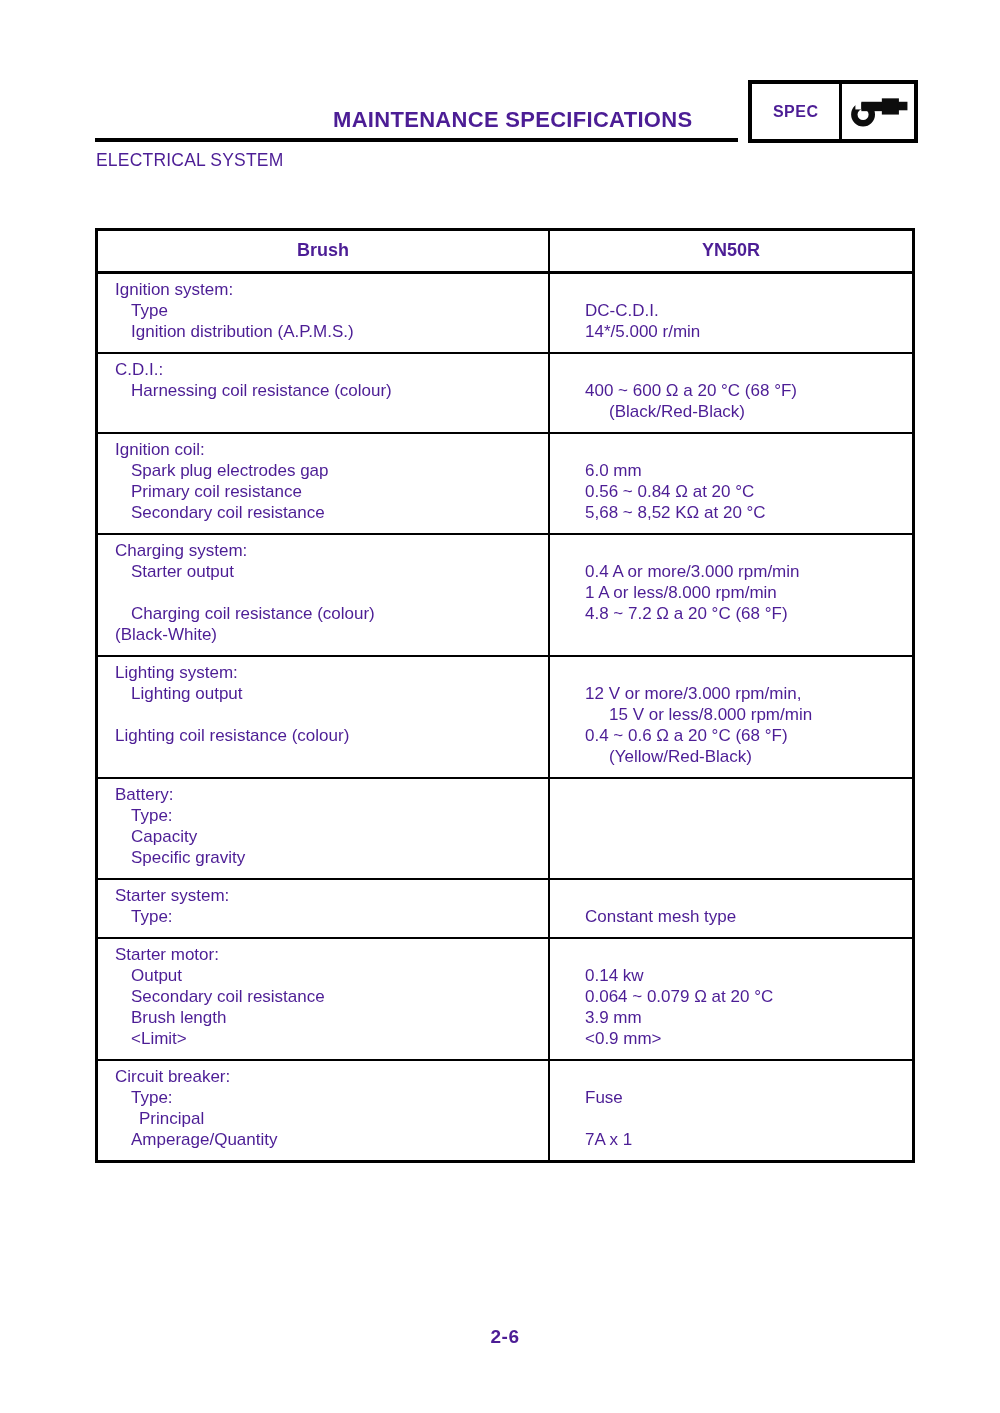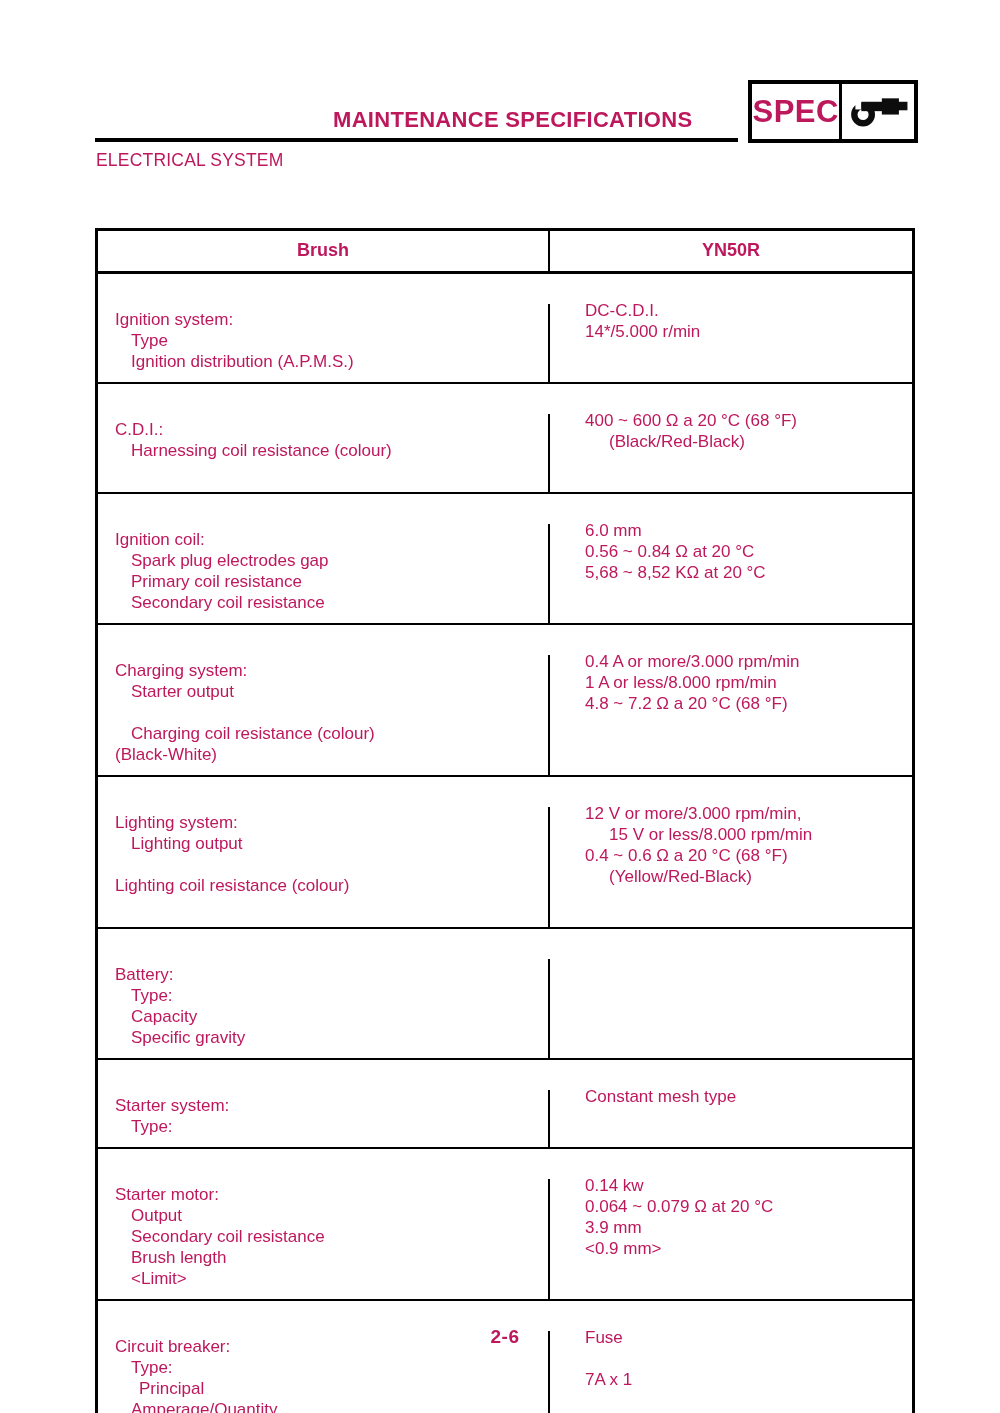--- a/index.html
+++ b/index.html
@@ -1,36 +1,36 @@
 <!DOCTYPE html>
 <html><head>
 <meta charset="utf-8">
 <style>
   html,body{margin:0;padding:0;background:#e8e8e8;}
   .page{
     position:relative;width:1000px;height:1413px;margin:0 auto;
-    background:#ffffff;color:#be185d;
+    background:#ffffff;color:#4c1d95;
     font-family:"Liberation Sans","DejaVu Sans",sans-serif;
     overflow:hidden;
   }
   
   .doc-title{
     position:absolute;left:333px;top:107px;
     font-size:22px;font-weight:bold;letter-spacing:.3px;white-space:nowrap;
   }
   .title-rule{
     position:absolute;left:95px;top:138px;width:643px;height:4px;background:#000;
   }
   .spec-badge{
     position:absolute;left:748px;top:80px;width:170px;height:63px;
     border:4px solid #000;box-sizing:border-box;display:flex;background:#fff;
   }
   .spec-label-cell{
     flex:1.22;display:flex;align-items:center;justify-content:center;
-    font-weight:bold;font-size:31px;letter-spacing:.5px;
+    font-weight:bold;font-size:16px;letter-spacing:.5px;
     border-right:3px solid #000;
   }
   .spec-icon-cell{flex:1;display:flex;align-items:center;justify-content:center;}
   .section-heading{
     position:absolute;left:96px;top:150px;
     font-size:17.5px;font-weight:normal;letter-spacing:.2px;
   }
   
   .spec-table{
     position:absolute;left:95px;top:228px;width:820px;
@@ -38,21 +38,21 @@
   }
   .t-header{display:flex;border-bottom:3px solid #000;}
   .t-header > div{
     padding:9px 0 10px;text-align:center;font-weight:bold;font-size:18px;
   }
   .t-header .model-col{width:452px;border-right:2.5px solid #000;box-sizing:border-box;}
   .t-header .value-col{flex:1;}
   .t-row{display:flex;border-bottom:2px solid #000;font-size:17px;line-height:21px;}
   .t-row:last-child{border-bottom:none;}
   .t-row .cell{padding:5px 6px 10px 17px;box-sizing:border-box;}
-  .t-row .cell.left{width:452px;border-right:2.5px solid #000;margin-top:30px;}
+  .t-row .cell.left{width:452px;border-right:2.5px solid #000;}
   .t-row .cell.right{flex:1;padding-left:35px;}
   .cell.left  .line.i1{padding-left:16px;}
   .cell.left  .line.i2{padding-left:24px;}
   .cell.right .line.i1{padding-left:24px;}
   
   .page-number{
     position:absolute;left:0;top:1326px;width:1010px;text-align:center;
     font-size:19px;font-weight:bold;letter-spacing:.5px;
   }
 </style>

